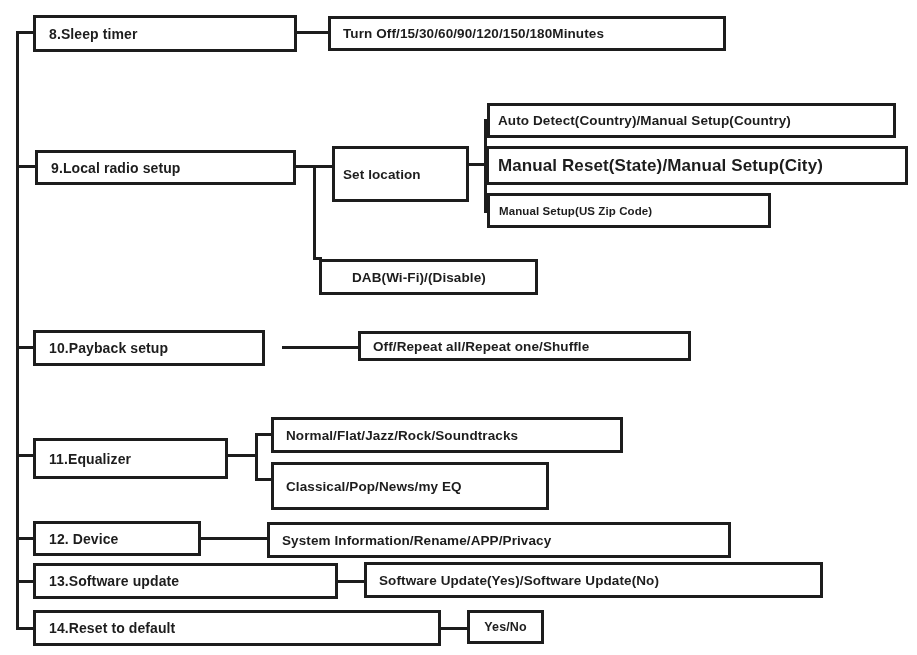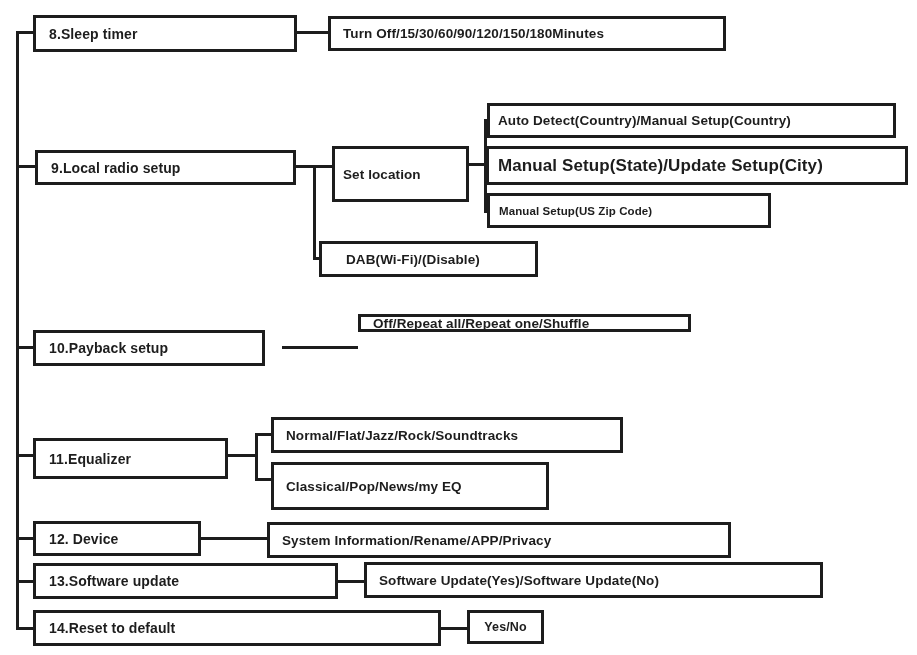--- a/index.html
+++ b/index.html
@@ -81,29 +81,29 @@
   <div class="node bold" style="left:33px;top:15px;width:264px;height:37px">8.Sleep timer</div>
 
   <div class="node" style="left:328px;top:16px;width:398px;height:35px">Turn Off/15/30/60/90/120/150/180Minutes</div>
 
   <div class="node bold" style="left:35px;top:150px;width:261px;height:35px">9.Local radio setup</div>
 
   <div class="node tight" style="left:332px;top:146px;width:137px;height:56px">Set location</div>
 
   <div class="node tight" style="left:487px;top:103px;width:409px;height:35px">Auto Detect(Country)/Manual Setup(Country)</div>
 
-  <div class="node lg" style="left:486px;top:146px;width:422px;height:39px">Manual Setup(State)/Update Setup(City)</div>
+  <div class="node lg" style="left:486px;top:146px;width:422px;height:39px">Manual Reset(State)/Manual Setup(City)</div>
 
   <div class="node sm" style="left:487px;top:193px;width:284px;height:35px">Manual Setup(US Zip Code)</div>
 
-  <div class="node" style="left:319px;top:241px;width:219px;height:36px;padding-left:24px">DAB(Wi-Fi)/(Disable)</div>
+  <div class="node" style="left:319px;top:259px;width:219px;height:36px;padding-left:30px">DAB(Wi-Fi)/(Disable)</div>
 
   <div class="node bold" style="left:33px;top:330px;width:232px;height:36px">10.Payback setup</div>
 
-  <div class="node" style="left:358px;top:314px;width:333px;height:18px">Off/Repeat all/Repeat one/Shuffle</div>
+  <div class="node" style="left:358px;top:331px;width:333px;height:30px">Off/Repeat all/Repeat one/Shuffle</div>
 
   <div class="node bold" style="left:33px;top:438px;width:195px;height:41px">11.Equalizer</div>
 
   <div class="node" style="left:271px;top:417px;width:352px;height:36px">Normal/Flat/Jazz/Rock/Soundtracks</div>
 
   <div class="node" style="left:271px;top:462px;width:278px;height:48px">Classical/Pop/News/my EQ</div>
 
   <div class="node bold" style="left:33px;top:521px;width:168px;height:35px">12. Device</div>
 
   <div class="node" style="left:267px;top:522px;width:464px;height:36px">System Information/Rename/APP/Privacy</div>

